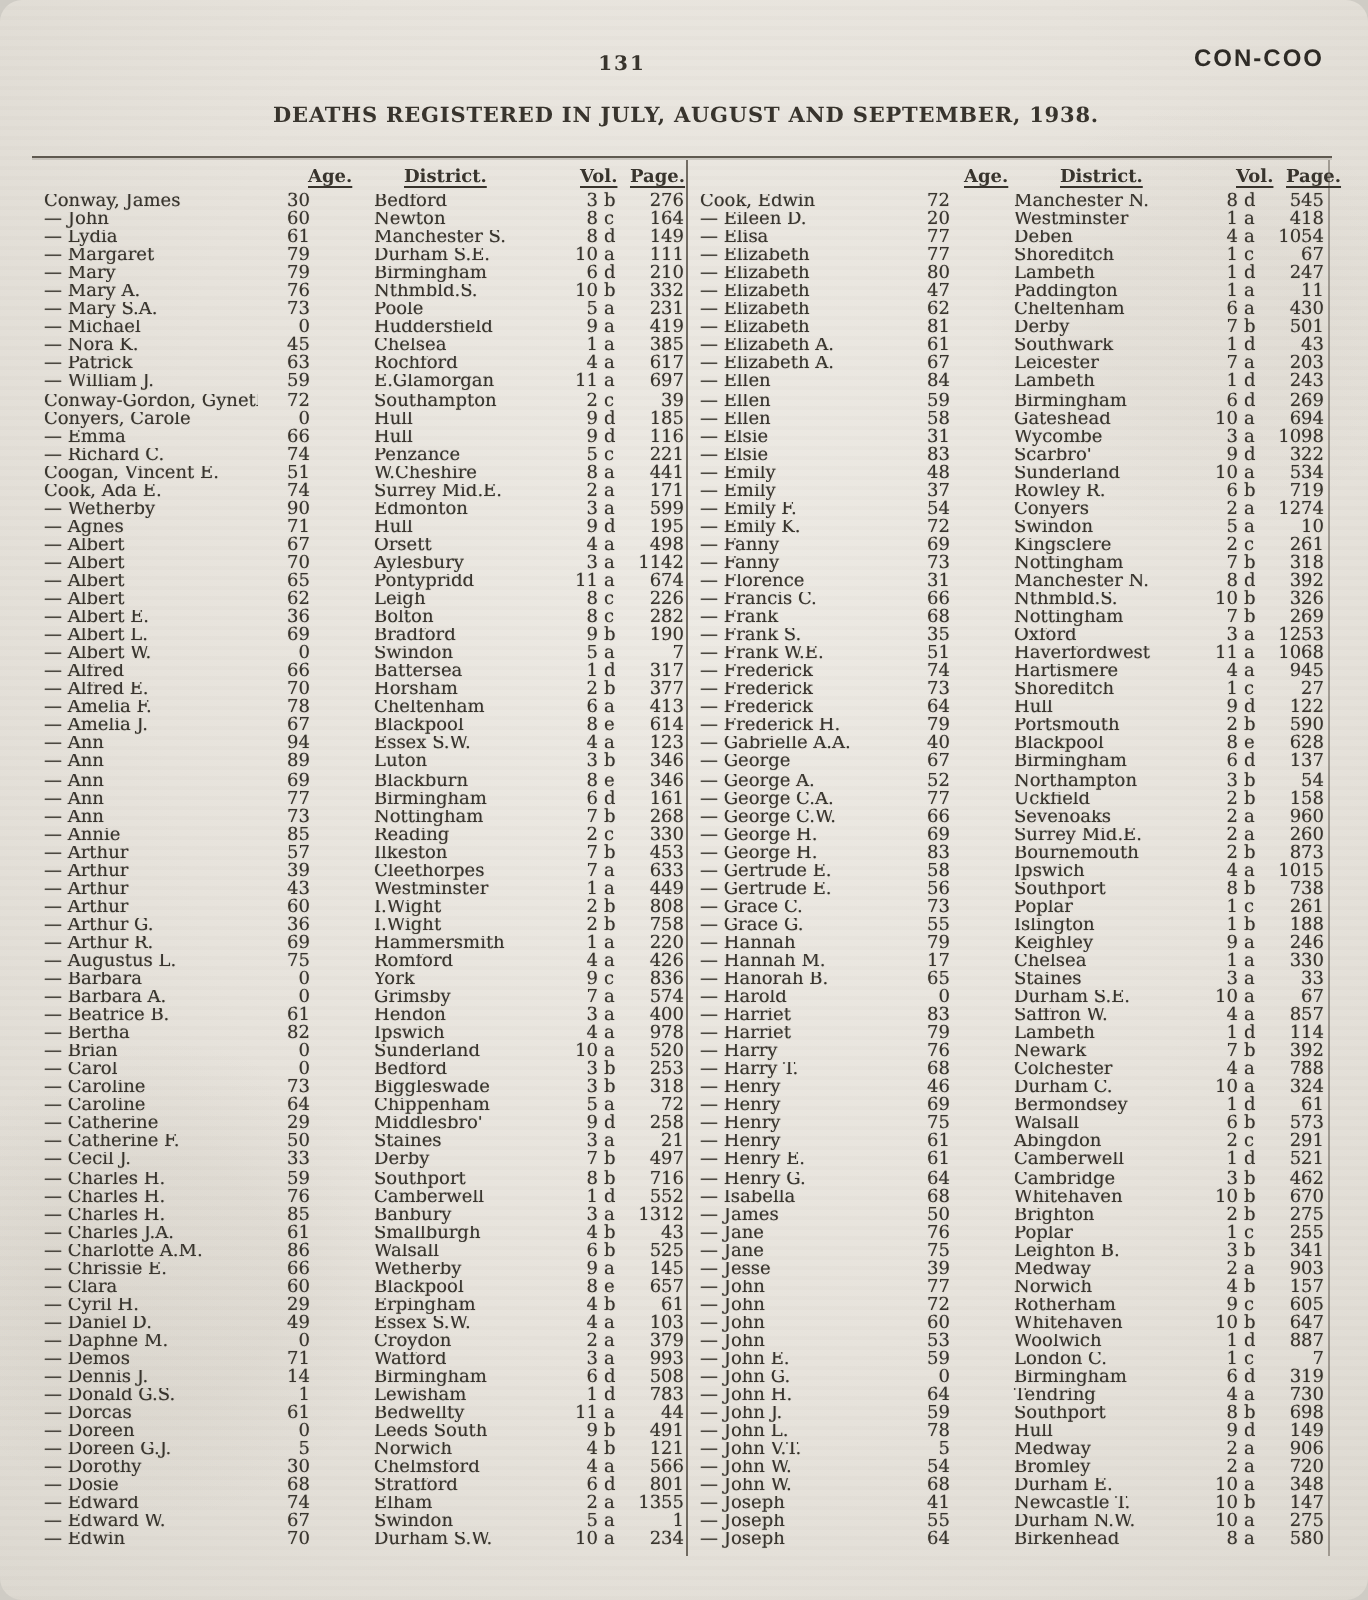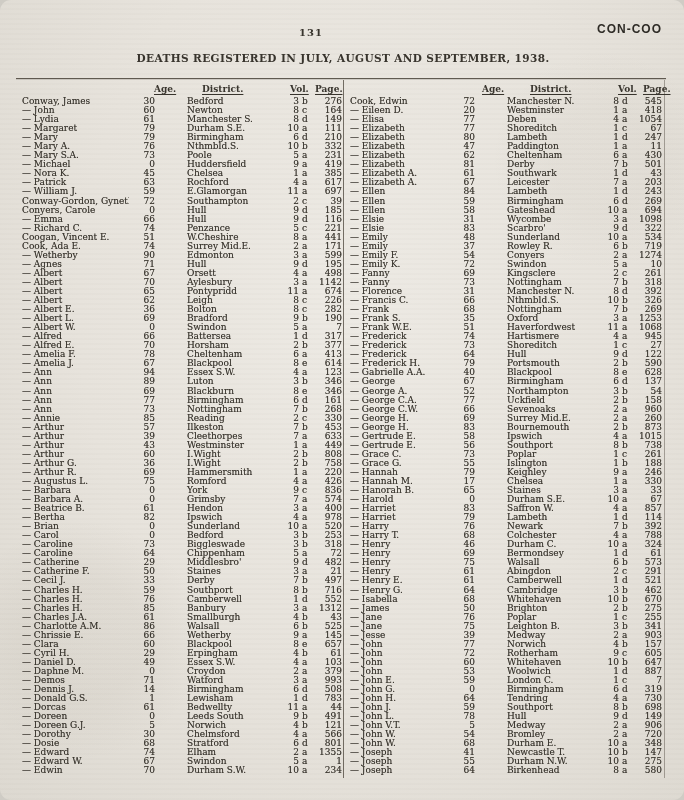--- a/index.html
+++ b/index.html
@@ -562,21 +562,21 @@
       <span class="cell-volletter">a</span>
       <span class="cell-page">72</span>
     </div>
         <div class="row">
       <span class="cell-name">— Catherine</span>
       <span class="cell-age">29</span>
       <span class="cell-sp"></span>
       <span class="cell-district">Middlesbro'</span>
       <span class="cell-volnum">9</span>
       <span class="cell-volletter">d</span>
-      <span class="cell-page">482</span>
+      <span class="cell-page">258</span>
     </div>
         <div class="row">
       <span class="cell-name">— Catherine F.</span>
       <span class="cell-age">50</span>
       <span class="cell-sp"></span>
       <span class="cell-district">Staines</span>
       <span class="cell-volnum">3</span>
       <span class="cell-volletter">a</span>
       <span class="cell-page">21</span>
     </div>

